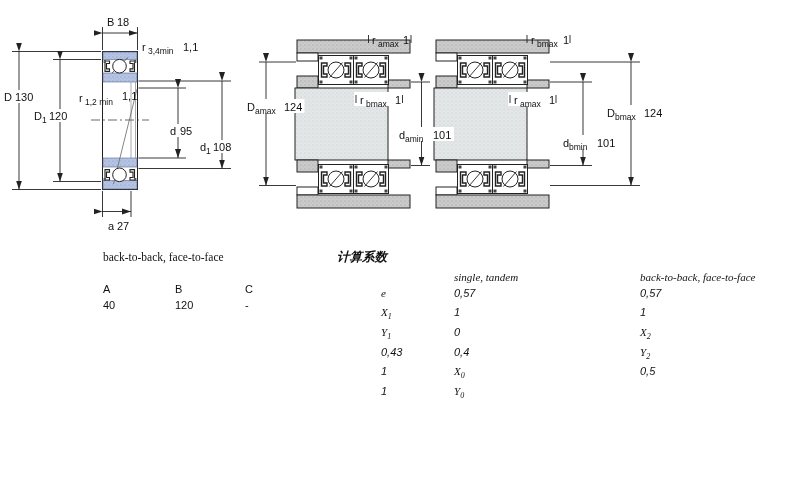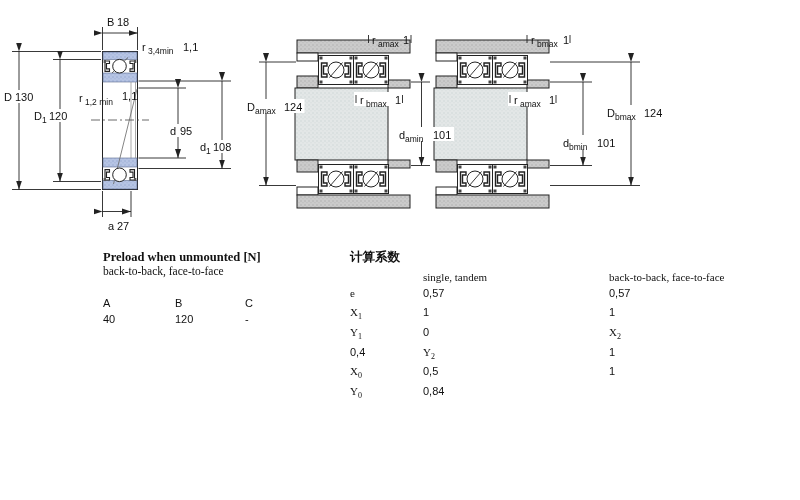--- a/index.html
+++ b/index.html
@@ -6,25 +6,25 @@
   #page{position:relative;width:800px;height:500px;background:#fff;overflow:hidden;
         font-family:"Liberation Sans","DejaVu Sans",sans-serif;color:#111;}
   svg{position:absolute;top:0;}
   #fig-left{left:0;}
   #fig-pairs{left:245px;}
   svg text{font-family:"Liberation Sans","DejaVu Sans",sans-serif;font-size:11px;fill:#111;}
   svg text.sub{font-size:8.5px;}
   
   .tbl{position:absolute;font-size:11px;}
   #preload-table{left:103px;top:250px;width:250px;}
-  #factors-table{left:350px;top:250px;width:440px;}
+  #factors-table{left:337px;top:250px;width:440px;font-style:italic;}
   .t-title{font-family:"Liberation Serif","DejaVu Serif",serif;font-weight:bold;font-size:12.5px;line-height:14px;}
   .t-sub{font-family:"Liberation Serif","DejaVu Serif",serif;font-size:11.5px;line-height:15px;}
   .pt-grid{display:grid;grid-template-columns:72px 70px auto;margin-top:17px;line-height:15.5px;}
-  .ft-grid{display:grid;grid-template-columns:73px 186px auto;margin-top:6px;line-height:15.5px;}
+  .ft-grid{display:grid;grid-template-columns:73px 186px auto;margin-top:6px;line-height:15.5px;margin-left:44px;}
   .ft-grid .hdr{font-family:"Liberation Serif","DejaVu Serif",serif;}
   .ft-grid .rl{font-family:"Liberation Serif","DejaVu Serif",serif;}
   sub{font-size:8px;}
 </style>
 </head>
 <body>
 
 <div id="page">
 
   <svg id="fig-left" width="245" height="240" viewBox="0 0 245 240">
@@ -246,21 +246,20 @@
       <line x1="550" y1="185.5" x2="640" y2="185.5"></line>
       <line x1="631" y1="62" x2="631" y2="185.5" marker-start="url(#ah2)" marker-end="url(#ah2)"></line>
     </g>
     <rect x="604" y="105" width="62" height="14" fill="#fff"></rect>
     <text x="607" y="116.5">D</text>
     <text x="615" y="119.5" class="sub">bmax</text>
     <text x="644" y="116.5">124</text>
   </svg>
 
   <div class="tbl" id="preload-table">
-    <div class="t-title">Preload when unmounted [N]</div>
     <div class="t-sub">back-to-back, face-to-face</div>
     <div class="pt-grid">
       <span>A</span>
       <span>B</span>
       <span>C</span>
       <span>40</span>
       <span>120</span>
       <span>-</span>
     </div>
   </div>
@@ -277,27 +276,27 @@
       <span>0,57</span>
 
       <span class="rl"><span>X</span><sub>1</sub></span>
       <span>1</span>
       <span>1</span>
 
       <span class="rl"><span>Y</span><sub>1</sub></span>
       <span>0</span>
 
       <span class="rl"><span>X</span><sub>2</sub></span>
+      <span>0,43</span>
       <span>0,4</span>
 
       <span class="rl"><span>Y</span><sub>2</sub></span>
       <span>1</span>
 
       <span class="rl"><span>X</span><sub>0</sub></span>
       <span>0,5</span>
       <span>1</span>
 
       <span class="rl"><span>Y</span><sub>0</sub></span>
-      <span>0,84</span>
     </div>
   </div>
 
 </div>
 
 </body></html>

